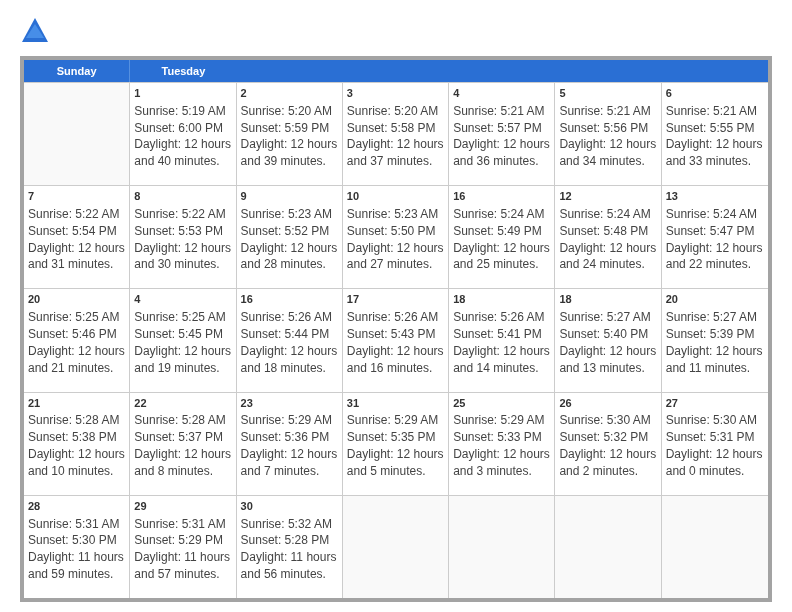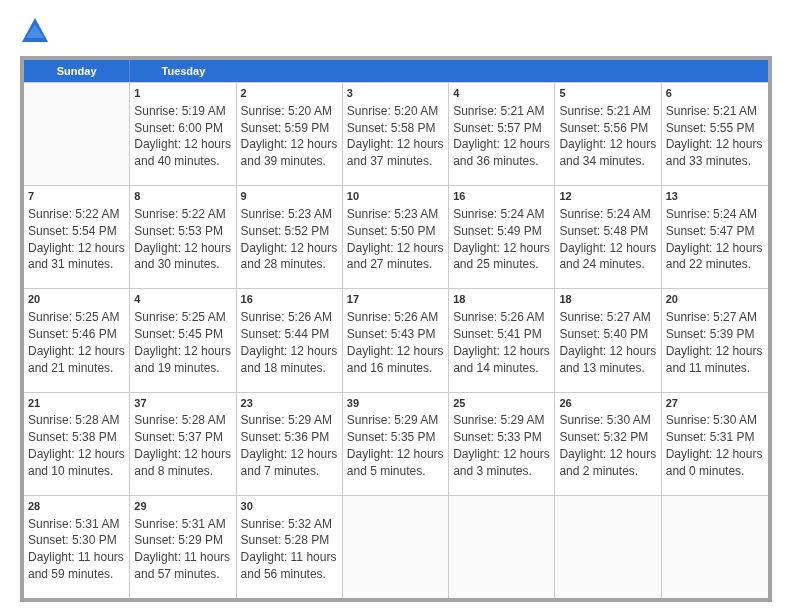--- a/index.html
+++ b/index.html
@@ -290,35 +290,35 @@
         </div>
         <div class="cal-row">
           <div class="cal-cell">
             <span class="day-num">21</span>
             <div class="cell-info" style="white-space: pre-line;">Sunrise: 5:28 AM
 Sunset: 5:38 PM
 Daylight: 12 hours
 and 10 minutes.</div>
           </div>
           <div class="cal-cell">
-            <span class="day-num">37</span>
+            <span class="day-num">22</span>
             <div class="cell-info" style="white-space: pre-line;">Sunrise: 5:28 AM
 Sunset: 5:37 PM
 Daylight: 12 hours
 and 8 minutes.</div>
           </div>
           <div class="cal-cell">
             <span class="day-num">23</span>
             <div class="cell-info" style="white-space: pre-line;">Sunrise: 5:29 AM
 Sunset: 5:36 PM
 Daylight: 12 hours
 and 7 minutes.</div>
           </div>
           <div class="cal-cell">
-            <span class="day-num">39</span>
+            <span class="day-num">31</span>
             <div class="cell-info" style="white-space: pre-line;">Sunrise: 5:29 AM
 Sunset: 5:35 PM
 Daylight: 12 hours
 and 5 minutes.</div>
           </div>
           <div class="cal-cell">
             <span class="day-num">25</span>
             <div class="cell-info" style="white-space: pre-line;">Sunrise: 5:29 AM
 Sunset: 5:33 PM
 Daylight: 12 hours

